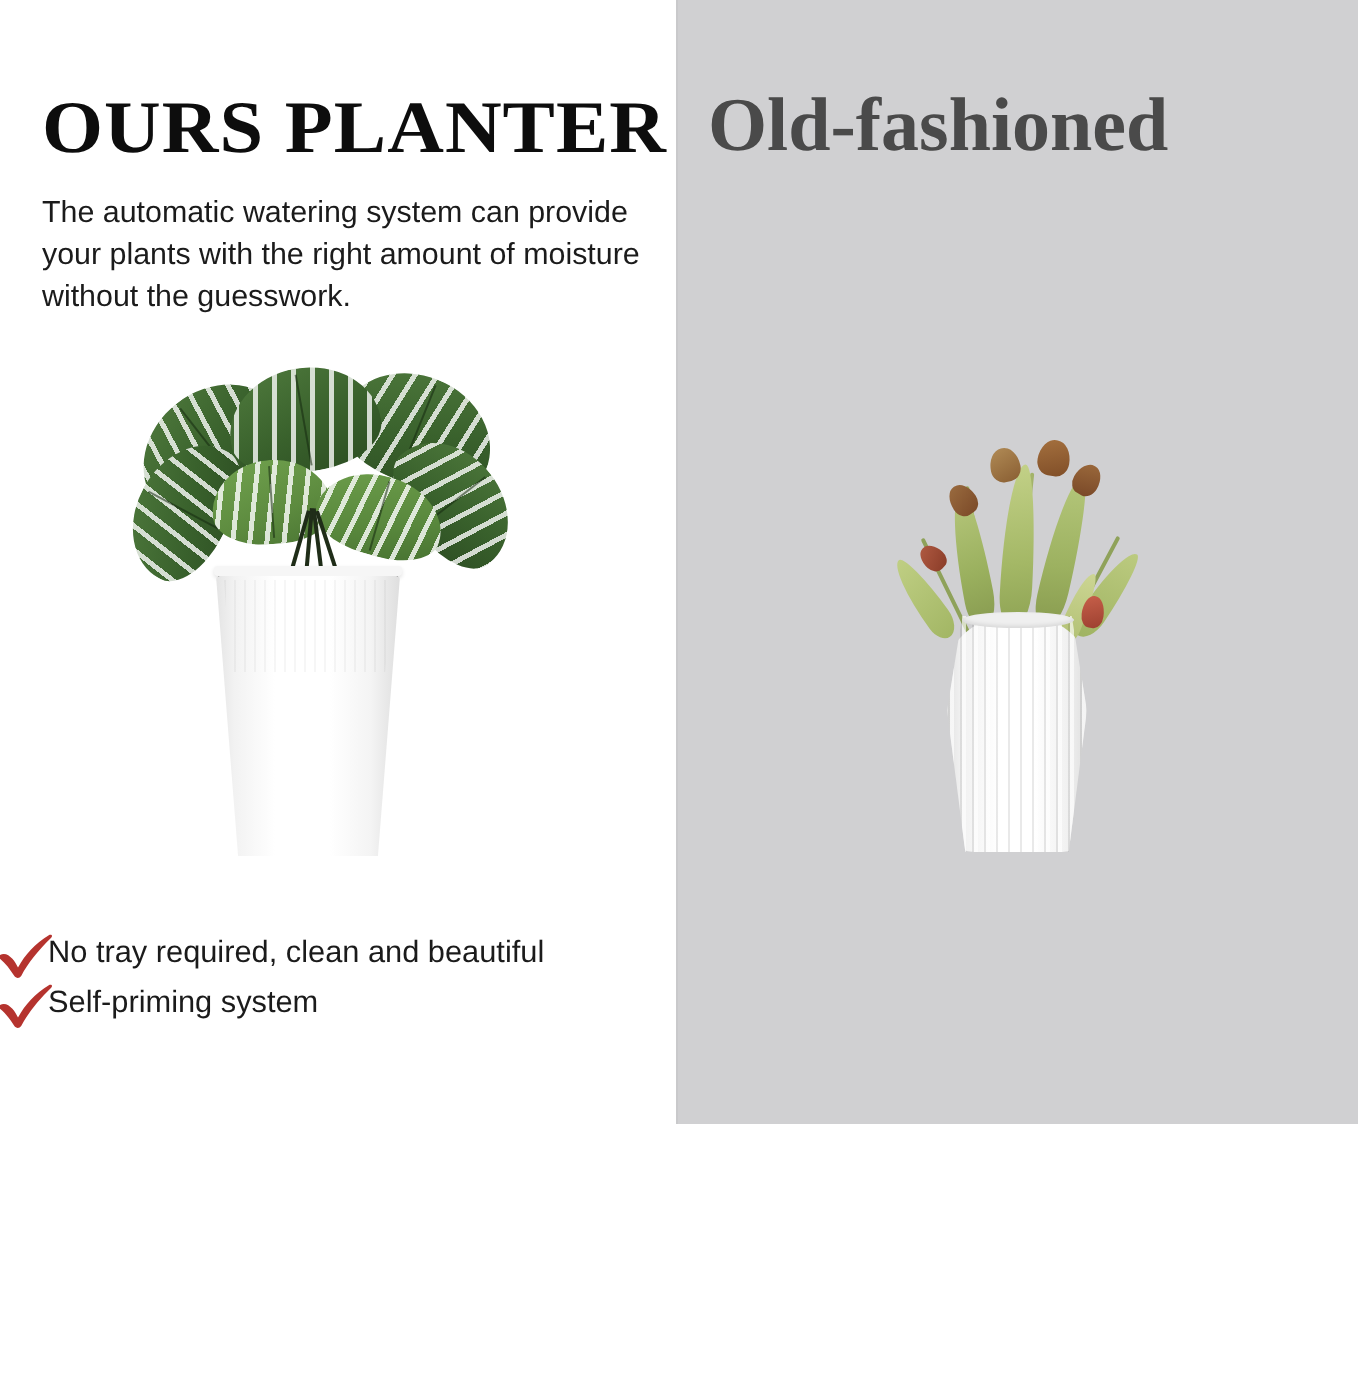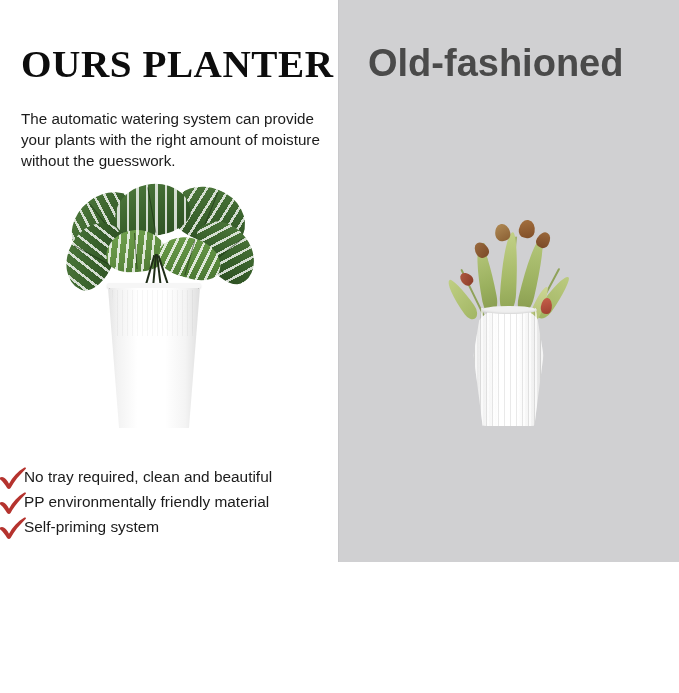--- a/index.html
+++ b/index.html
@@ -48,36 +48,36 @@
     font-size: 37px;
     letter-spacing: 0.5px;
     line-height: 1;
     color: #0d0d0d;
     white-space: nowrap;
     transform: scaleX(1.06);
     transform-origin: left center;
   }
   .title-old {
     position: absolute;
-    left: 30px;
+    left: 16px;
     top: 44px;
     margin: 0;
-    font-family: Liberation Sans, sans-serif;
+    font-family: Liberation Serif, serif;
     font-weight: 700;
     font-size: 38px;
     line-height: 1;
     color: #4a4a4a;
     white-space: nowrap;
   }
 
   
   .intro {
     position: absolute;
     left: 21px;
-    top: 108px;
+    top: 96px;
     width: 308px;
     margin: 0;
     font-size: 15.2px;
     line-height: 21px;
     color: #1b1b1b;
   }
 
   
   .art {
     position: absolute;
@@ -346,31 +346,20 @@
       </li>
       <li>
         <span class="mark mark-check">
           <svg viewBox="0 0 29 22" width="29" height="22" aria-hidden="true">
             <path d="M1 10.5 C3.2 9.2 5.4 10.4 7.2 12.4 C8.4 13.8 9.2 15.2 10.0 16.8
                      C13.4 10.4 18.6 4.6 25.4 0.6 C26.6 0.0 27.6 0.8 26.6 1.9
                      C20.4 8.0 15.0 14.4 11.6 21.0 C10.6 22.4 9.0 22.2 8.1 20.9
                      C6.0 17.6 3.6 14.3 0.7 12.1 Z" fill="#b5332e"></path>
           </svg>
         </span>
-        <span class="item-text">PP environmentally friendly material</span>
-      </li>
-      <li>
-        <span class="mark mark-check">
-          <svg viewBox="0 0 29 22" width="29" height="22" aria-hidden="true">
-            <path d="M1 10.5 C3.2 9.2 5.4 10.4 7.2 12.4 C8.4 13.8 9.2 15.2 10.0 16.8
-                     C13.4 10.4 18.6 4.6 25.4 0.6 C26.6 0.0 27.6 0.8 26.6 1.9
-                     C20.4 8.0 15.0 14.4 11.6 21.0 C10.6 22.4 9.0 22.2 8.1 20.9
-                     C6.0 17.6 3.6 14.3 0.7 12.1 Z" fill="#b5332e"></path>
-          </svg>
-        </span>
         <span class="item-text">Self-priming system</span>
       </li>
     </ul>
   </section>
 
   <section class="panel panel-old">
 
     <h1 class="title-old">Old-fashioned</h1>
 
     <div class="art art-old">

